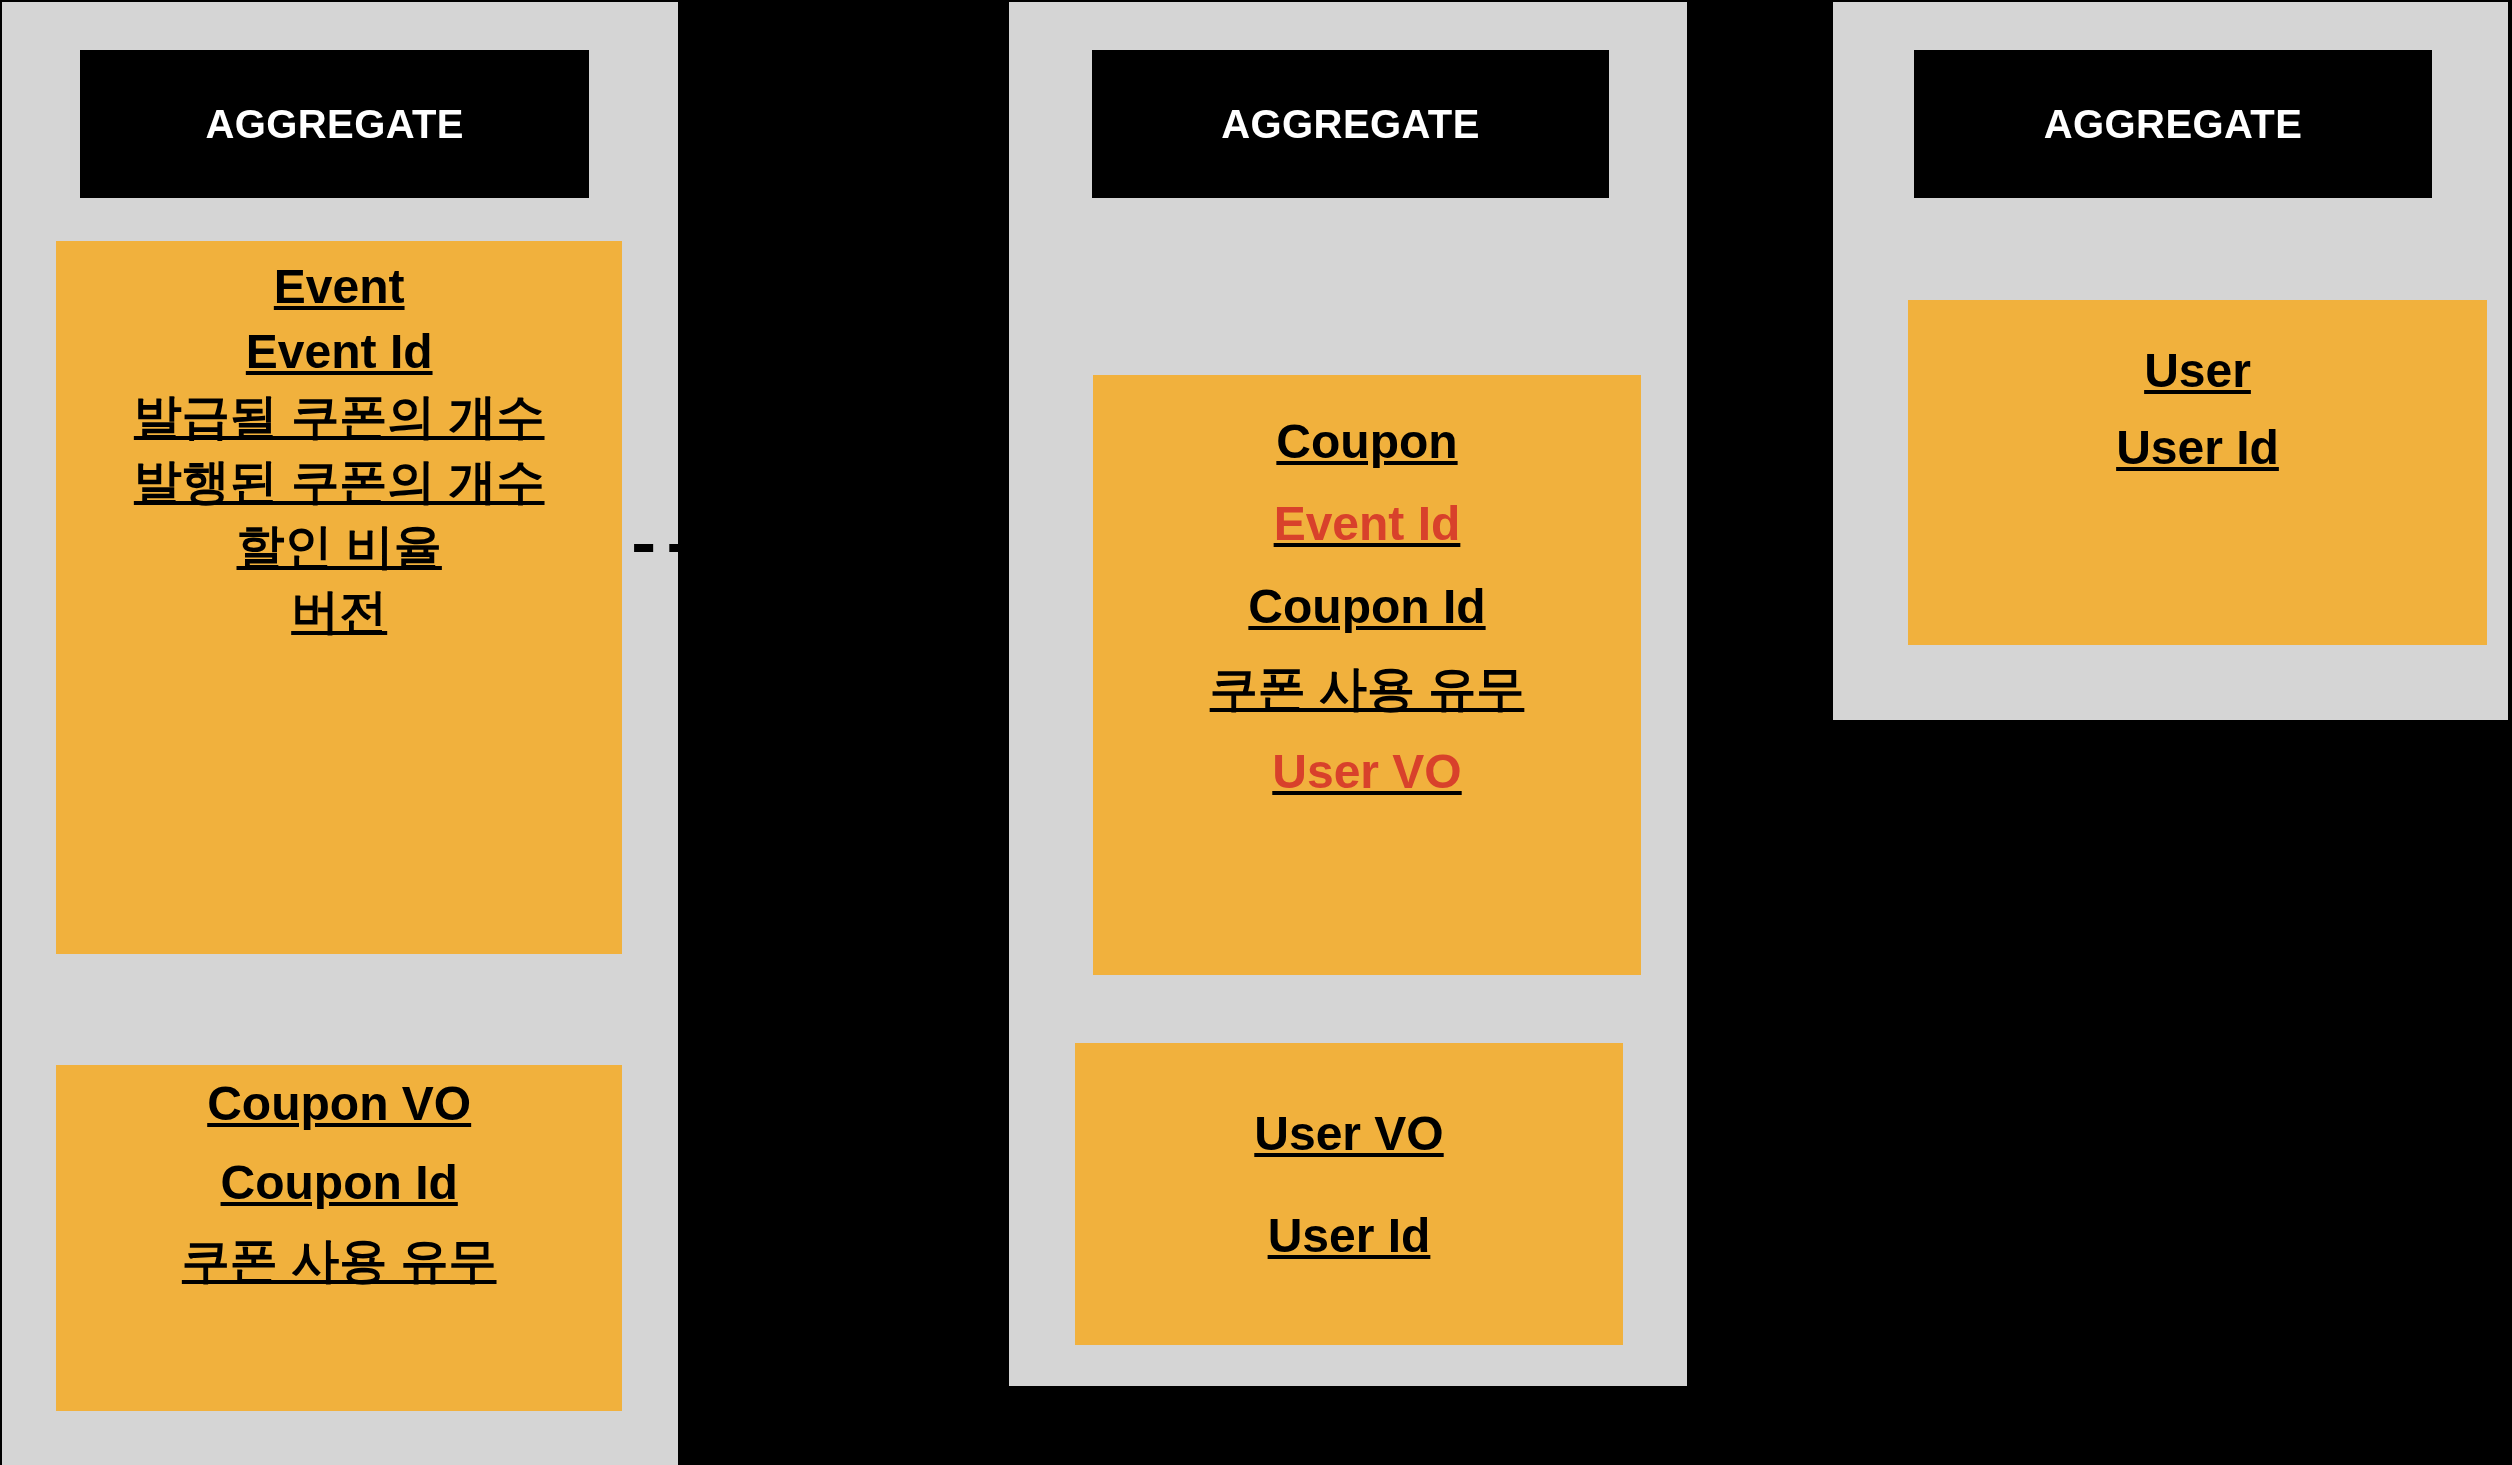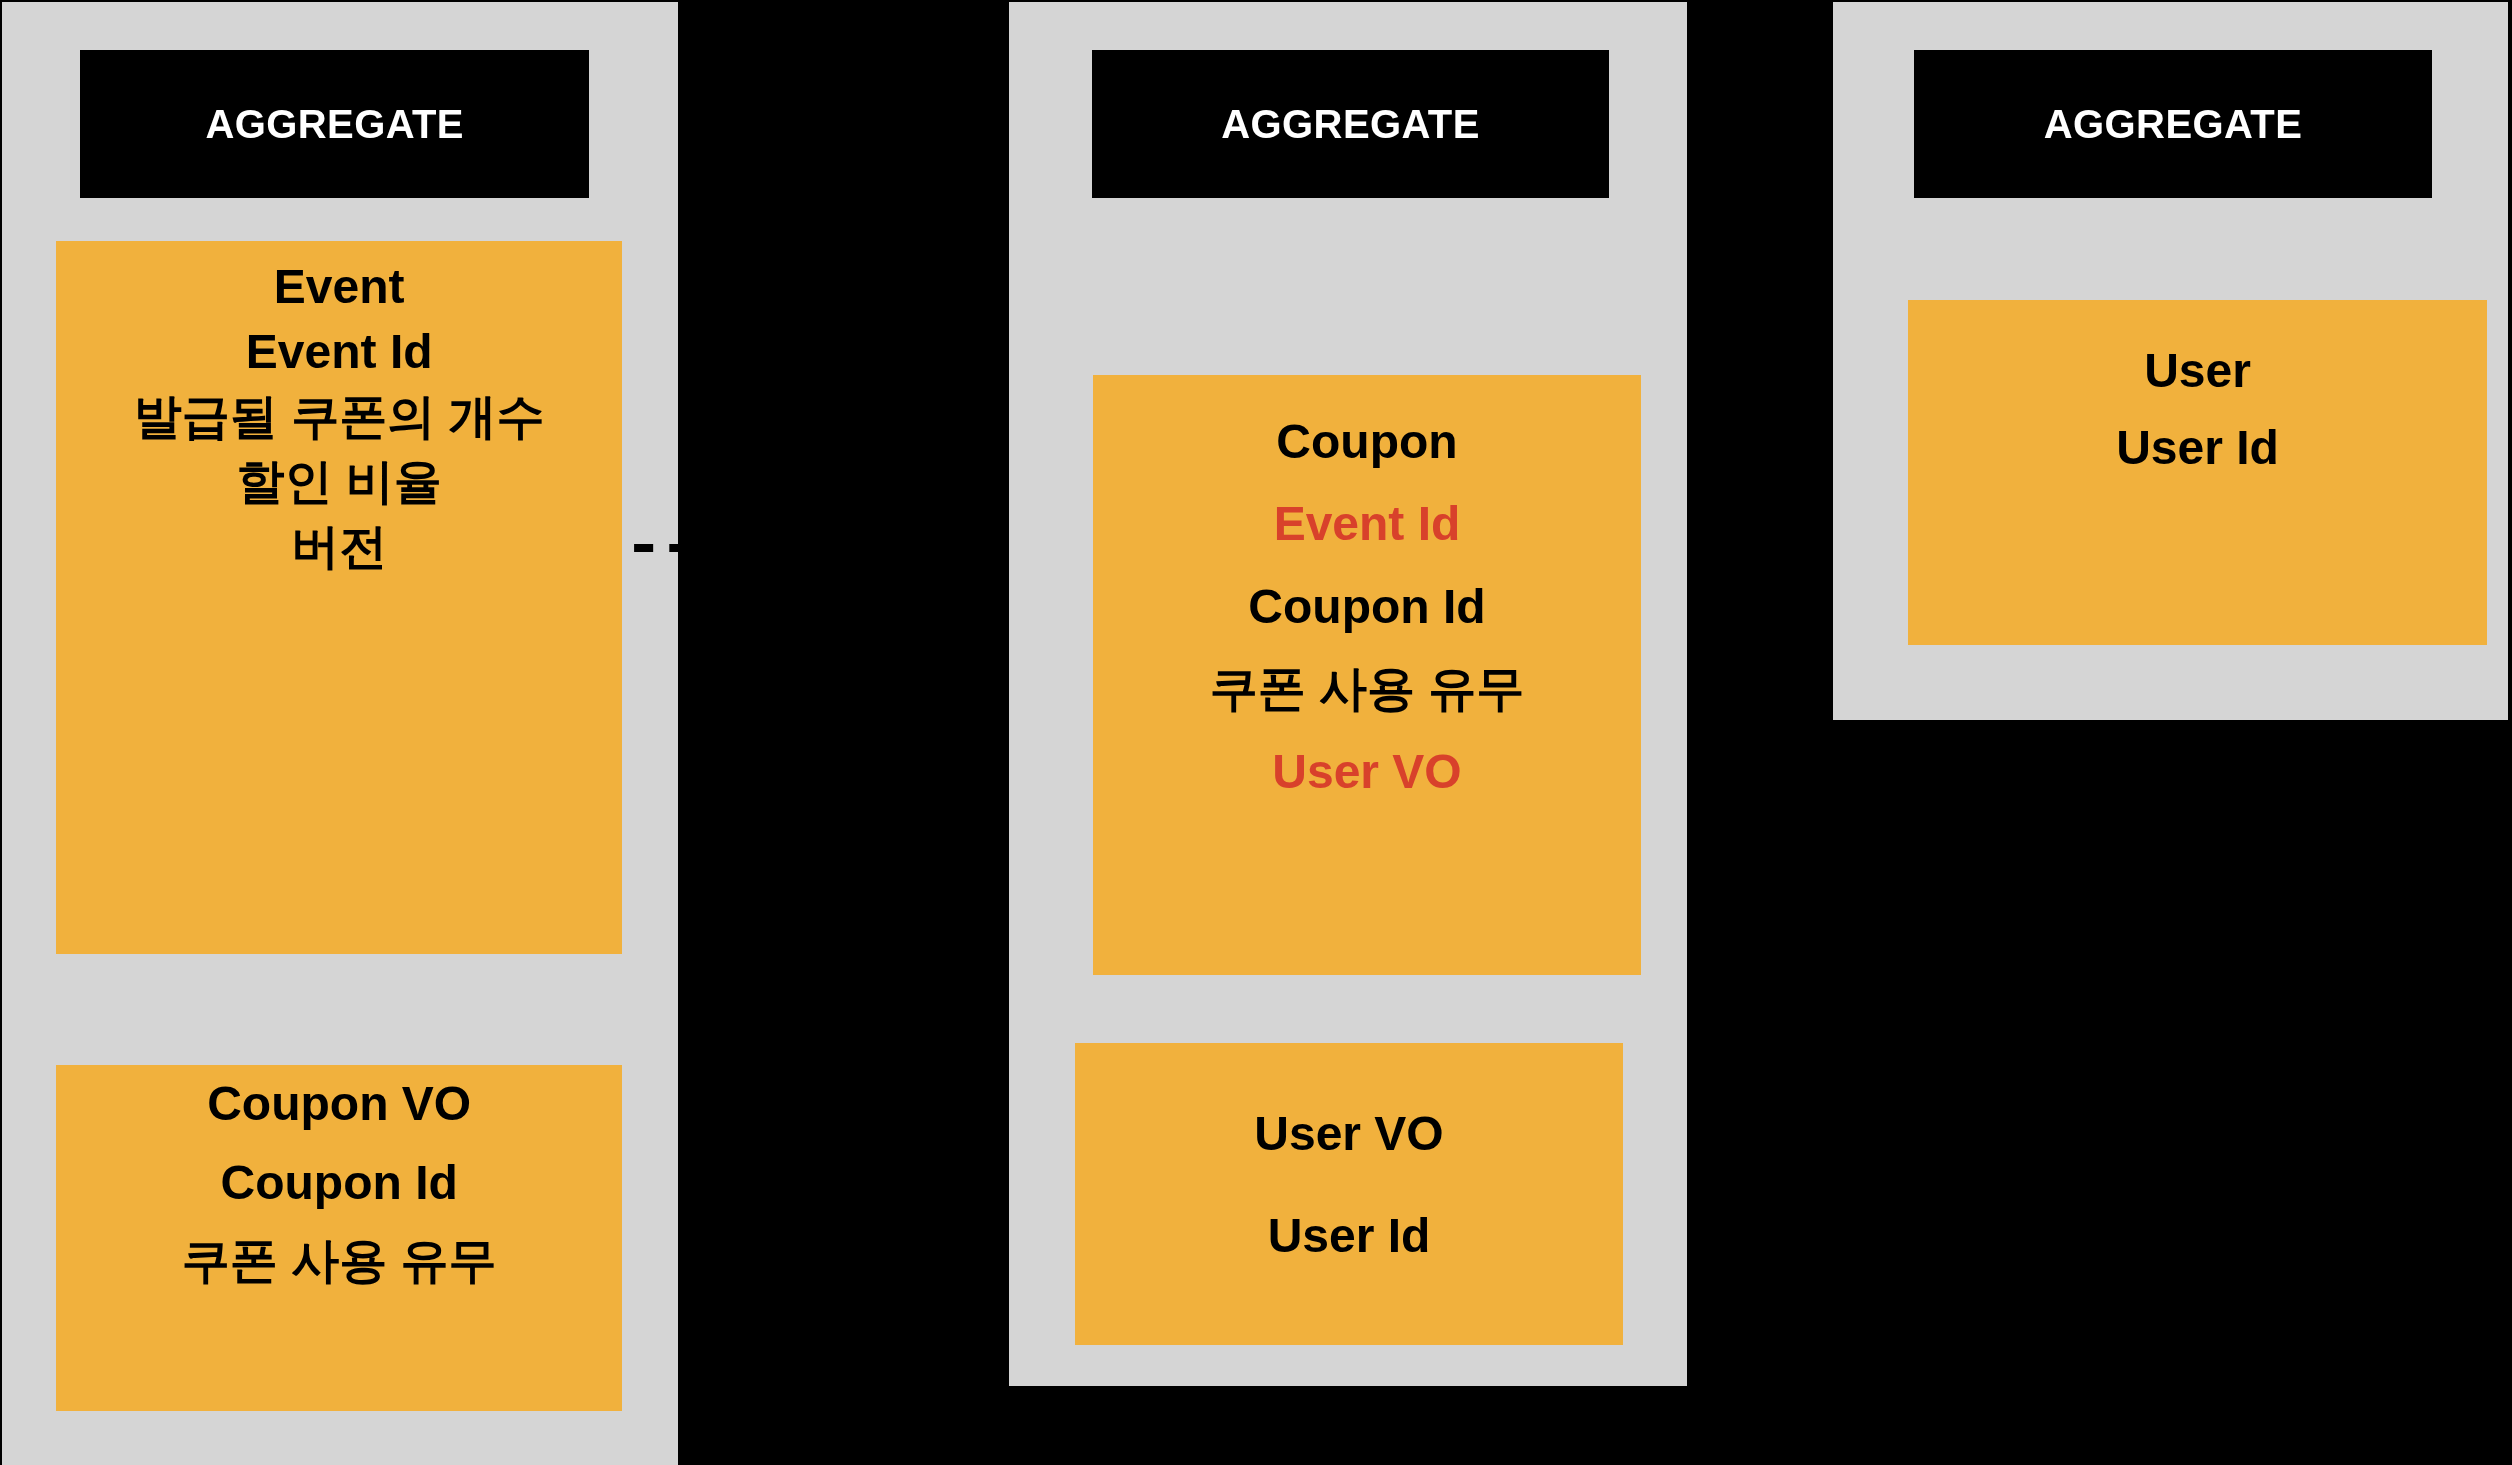--- a/index.html
+++ b/index.html
@@ -53,20 +53,21 @@
 
   
   .entity-card {
     position: absolute;
     background: #F1B13D;
     display: flex;
     flex-direction: column;
     align-items: center;
     justify-content: center;
     box-sizing: border-box;
+    text-decoration: underline;
   }
 
   .entity-line {
     color: #000000;
     font-weight: 700;
     text-align: center;
     line-height: 1.08;
     white-space: nowrap;
   }
   .entity-line.accent { color: #D8412B; }
@@ -124,20 +125,21 @@
 <div class="canvas">
 
   <div class="aggregate-col" id="agg-col-1">
 
     <div class="agg-header" id="agg-header-1">AGGREGATE</div>
 
     <div class="entity-card" id="card-event">
       <div class="entity-line">Event</div>
       <div class="entity-line">Event Id</div>
       <div class="entity-line">발급될 쿠폰의 개수</div>
+      <div class="entity-line">발행된 쿠폰의 개수</div>
       <div class="entity-line">할인 비율</div>
       <div class="entity-line">버전</div>
     </div>
 
     <div class="entity-card" id="card-coupon-vo">
       <div class="entity-line">Coupon VO</div>
       <div class="entity-line">Coupon Id</div>
       <div class="entity-line">쿠폰 사용 유무</div>
     </div>
 

